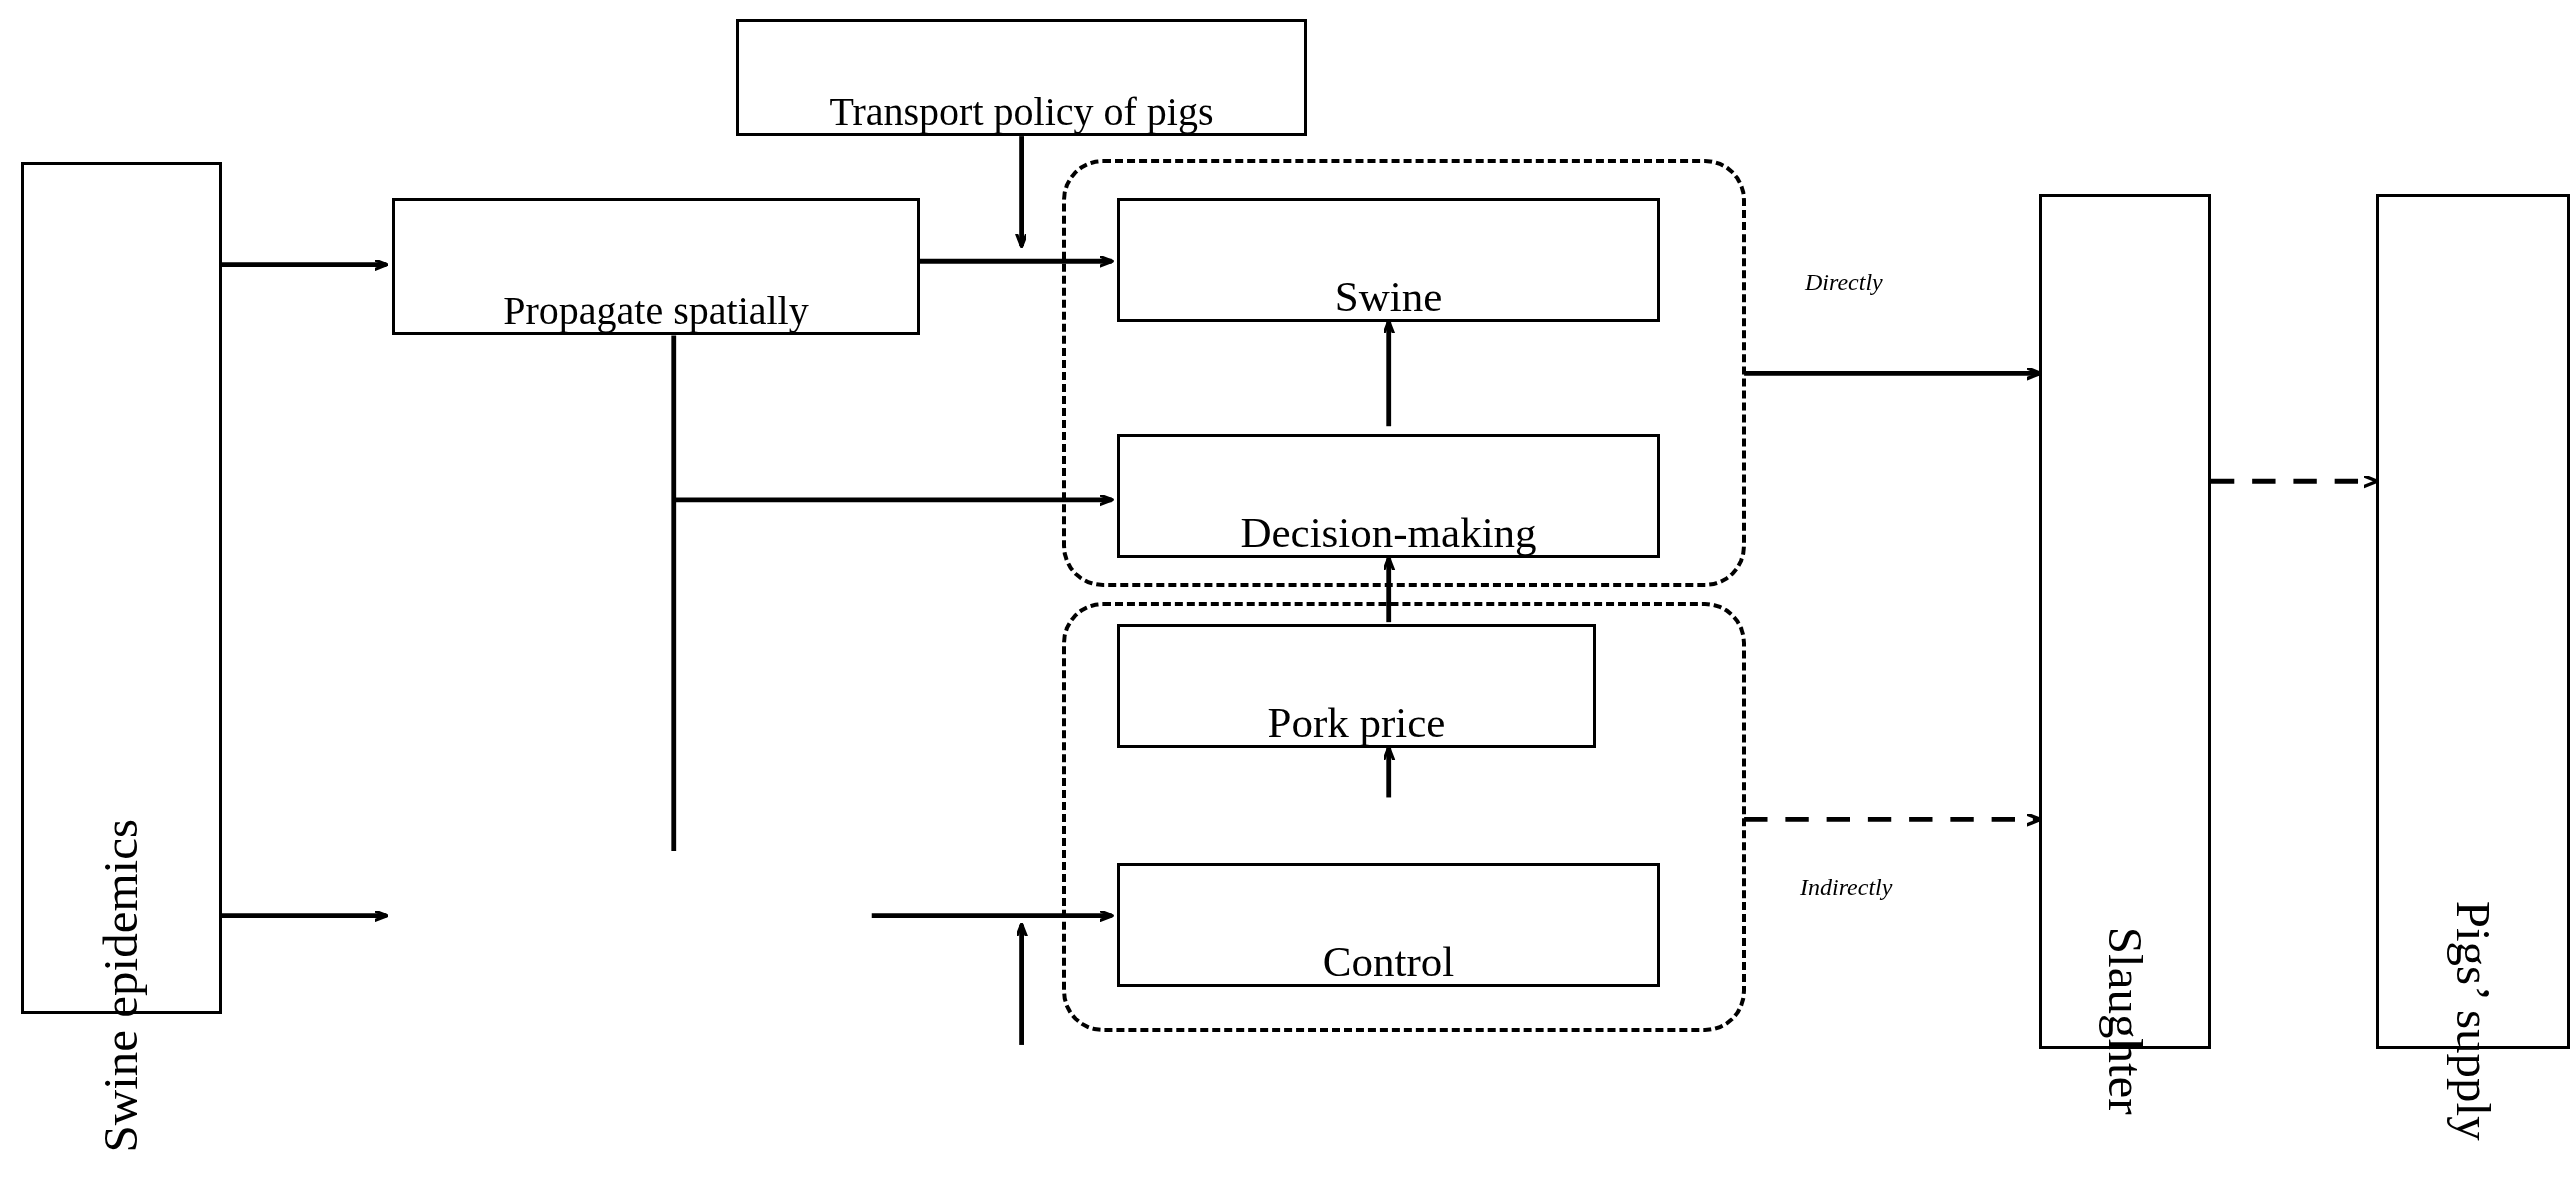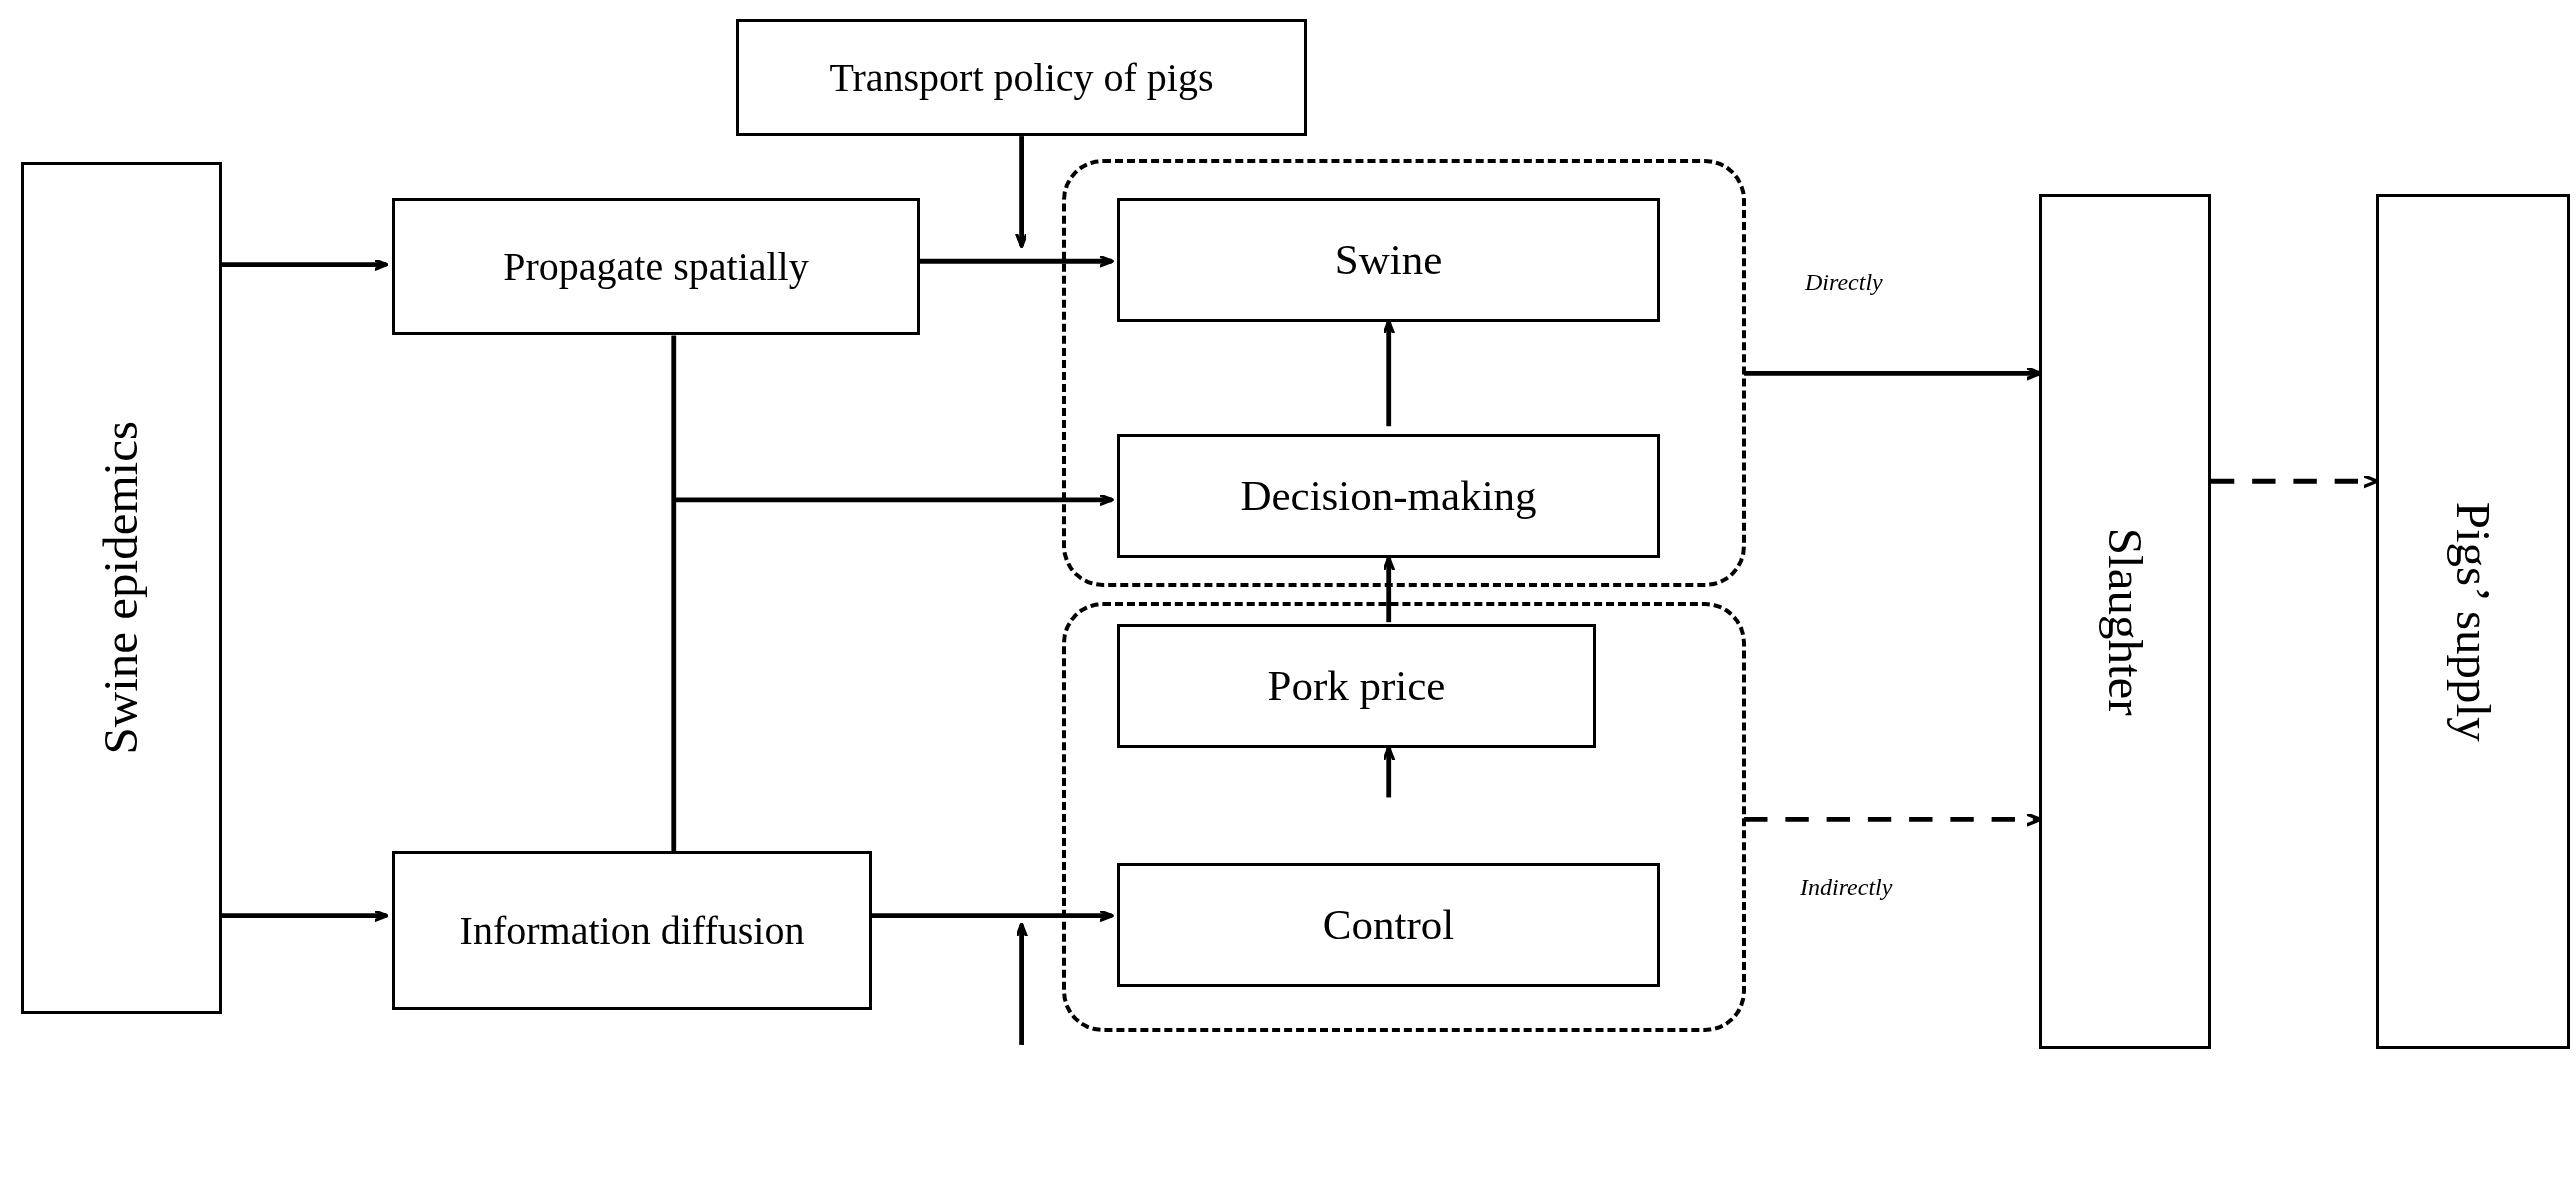--- a/index.html
+++ b/index.html
@@ -21,21 +21,21 @@
     top: 0;
     width: 2576px;
     height: 1179px;
   }
   .node {
     position: absolute;
     box-sizing: border-box;
     border: 3.4px solid #000000;
     background: #ffffff;
     display: flex;
-    align-items: center;
+    align-items: flex-end;
     justify-content: center;
     z-index: 3;
   }
   .node-label {
     font-family: "Liberation Serif", "DejaVu Serif", serif;
     color: #000000;
     line-height: 1.05;
     white-space: nowrap;
     text-align: center;
   }
@@ -142,23 +142,20 @@
   </div>
 
   <div class="node" style="left:736px; top:19px; width:571px; height:117px;">
     <span class="node-label lbl-md">Transport policy of pigs</span>
   </div>
 
   <div class="node" style="left:392px; top:198px; width:528px; height:137px;">
     <span class="node-label lbl-md">Propagate spatially</span>
   </div>
 
-  <div class="node" style="left:392px; top:851px; width:480px; height:159px;">
-    <span class="node-label lbl-md">Information diffusion</span>
-  </div>
 
 
   <div class="node" style="left:1117px; top:198px; width:543px; height:124px;">
     <span class="node-label lbl-lg">Swine</span>
   </div>
 
   <div class="node" style="left:1117px; top:434px; width:543px; height:124px;">
     <span class="node-label lbl-lg">Decision-making</span>
   </div>
 

